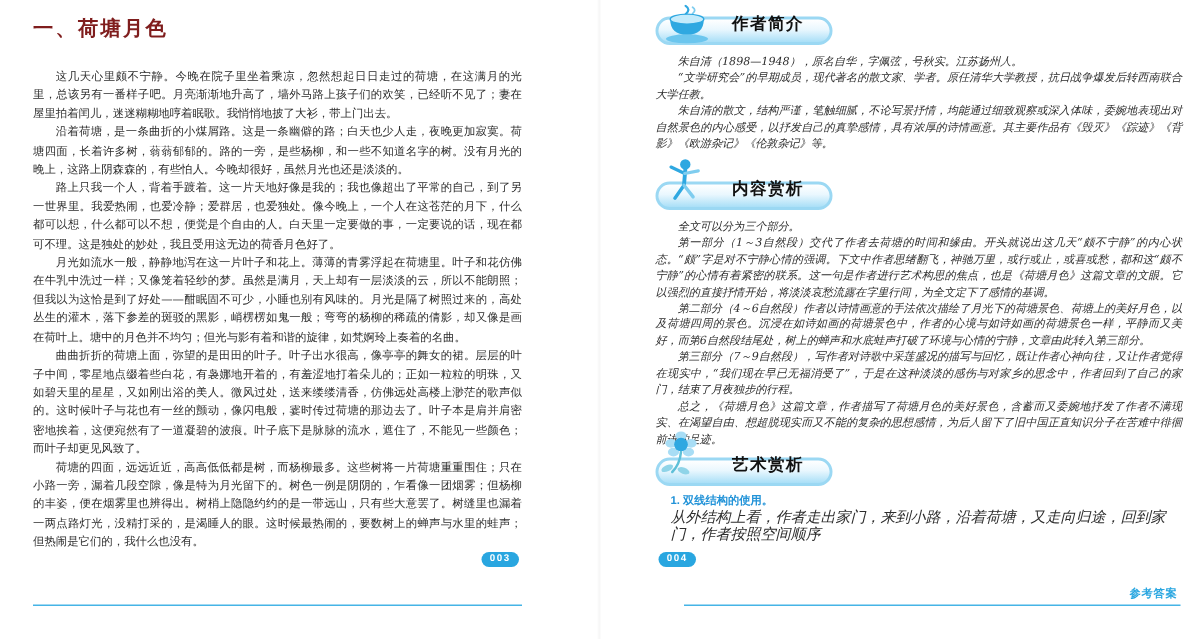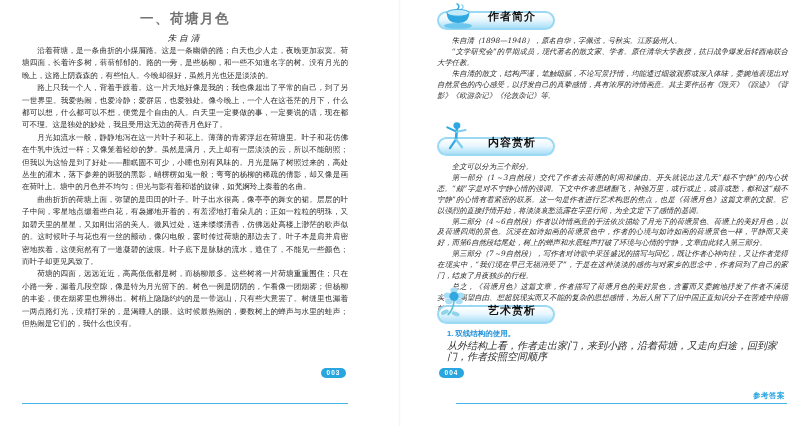--- a/index.html
+++ b/index.html
@@ -3,32 +3,32 @@
 <meta charset="utf-8">
 <style>
   html,body{margin:0;padding:0;}
   body{width:800px;height:426px;background:#ffffff;overflow:hidden;
        font-family:"DejaVu Serif","Liberation Serif",serif;}
   #stage{position:relative;width:800px;height:426px;background:#ffffff;overflow:hidden;}
   .gutter{position:absolute;left:398px;top:0;width:3px;height:426px;
           background:linear-gradient(90deg,rgba(0,0,0,0),rgba(0,0,0,0.035),rgba(0,0,0,0));}
 
   
-  .page-title{position:absolute;left:22px;top:10px;width:326px;text-align:center;
-              font-size:13.5px;font-weight:bold;letter-spacing:1.5px;color:#737373;
+  .page-title{position:absolute;left:22px;top:10px;width:326px;text-align:left;
+              font-size:13.5px;font-weight:bold;letter-spacing:1.5px;color:#7f1d1d;
               font-family:"Liberation Sans","DejaVu Sans",sans-serif;}
   .author{position:absolute;left:22px;top:33px;width:326px;text-align:center;
           font-size:8.5px;letter-spacing:3px;color:#222;font-style:italic;}
   .essay{position:absolute;left:22px;top:45px;width:326px;height:322px;overflow:hidden;
          font-size:7.6px;line-height:12.4px;color:#2d2d2d;text-align:justify;}
   .essay p{margin:0;text-indent:2em;}
 
   
   .rsec{position:absolute;left:437px;width:351px;}
-  .sec1{top:6px;}  .sec2{top:132px;}  .sec3{top:300px;}
+  .sec1{top:6px;}  .sec2{top:116px;}  .sec3{top:300px;}
   .sec-header{position:relative;height:22px;margin-top:3px;}
   .pill{position:absolute;left:0;top:2px;width:118px;height:19px;border-radius:11px;
         border:2px solid #9bd8f3;box-sizing:border-box;
         background:linear-gradient(180deg,#ffffff 0%,#e9f7fe 45%,#a9dff7 100%);}
   .pill-label{position:absolute;left:36px;top:0;width:78px;height:15px;line-height:15px;
         text-align:center;font-size:11px;font-weight:bold;letter-spacing:1px;color:#111;
         font-family:"Liberation Sans","DejaVu Sans",sans-serif;}
   .sec-icon{position:absolute;}
   .icon-teacup{left:2px;top:-6px;}
   .icon-person{left:6px;top:-15px;}
@@ -55,23 +55,23 @@
   .footer-line-left{left:22px;width:326px;}
   .footer-line-right{left:456px;width:331px;}
 </style>
 </head>
 <body>
 
 <div id="stage">
   <div class="gutter"></div>
 
   <div class="page-title">一、荷塘月色</div>
-  <div class="author">朱自清</div>
 
   <div class="essay">
+    <p>这几天心里颇不宁静。今晚在院子里坐着乘凉，忽然想起日日走过的荷塘，在这满月的光里，总该另有一番样子吧。月亮渐渐地升高了，墙外马路上孩子们的欢笑，已经听不见了；妻在屋里拍着闰儿，迷迷糊糊地哼着眠歌。我悄悄地披了大衫，带上门出去。</p>
     <p>沿着荷塘，是一条曲折的小煤屑路。这是一条幽僻的路；白天也少人走，夜晚更加寂寞。荷塘四面，长着许多树，蓊蓊郁郁的。路的一旁，是些杨柳，和一些不知道名字的树。没有月光的晚上，这路上阴森森的，有些怕人。今晚却很好，虽然月光也还是淡淡的。</p>
     <p>路上只我一个人，背着手踱着。这一片天地好像是我的；我也像超出了平常的自己，到了另一世界里。我爱热闹，也爱冷静；爱群居，也爱独处。像今晚上，一个人在这苍茫的月下，什么都可以想，什么都可以不想，便觉是个自由的人。白天里一定要做的事，一定要说的话，现在都可不理。这是独处的妙处，我且受用这无边的荷香月色好了。</p>
     <p>月光如流水一般，静静地泻在这一片叶子和花上。薄薄的青雾浮起在荷塘里。叶子和花仿佛在牛乳中洗过一样；又像笼着轻纱的梦。虽然是满月，天上却有一层淡淡的云，所以不能朗照；但我以为这恰是到了好处——酣眠固不可少，小睡也别有风味的。月光是隔了树照过来的，高处丛生的灌木，落下参差的斑驳的黑影，峭楞楞如鬼一般；弯弯的杨柳的稀疏的倩影，却又像是画在荷叶上。塘中的月色并不均匀；但光与影有着和谐的旋律，如梵婀玲上奏着的名曲。</p>
     <p>曲曲折折的荷塘上面，弥望的是田田的叶子。叶子出水很高，像亭亭的舞女的裙。层层的叶子中间，零星地点缀着些白花，有袅娜地开着的，有羞涩地打着朵儿的；正如一粒粒的明珠，又如碧天里的星星，又如刚出浴的美人。微风过处，送来缕缕清香，仿佛远处高楼上渺茫的歌声似的。这时候叶子与花也有一丝的颤动，像闪电般，霎时传过荷塘的那边去了。叶子本是肩并肩密密地挨着，这便宛然有了一道凝碧的波痕。叶子底下是脉脉的流水，遮住了，不能见一些颜色；而叶子却更见风致了。</p>
     <p>荷塘的四面，远远近近，高高低低都是树，而杨柳最多。这些树将一片荷塘重重围住；只在小路一旁，漏着几段空隙，像是特为月光留下的。树色一例是阴阴的，乍看像一团烟雾；但杨柳的丰姿，便在烟雾里也辨得出。树梢上隐隐约约的是一带远山，只有些大意罢了。树缝里也漏着一两点路灯光，没精打采的，是渴睡人的眼。这时候最热闹的，要数树上的蝉声与水里的蛙声；但热闹是它们的，我什么也没有。</p>
 
   </div>
 
   <div class="page-badge badge-003">003</div>
   <div class="footer-label footer-left-label">高职高考·语文</div>

